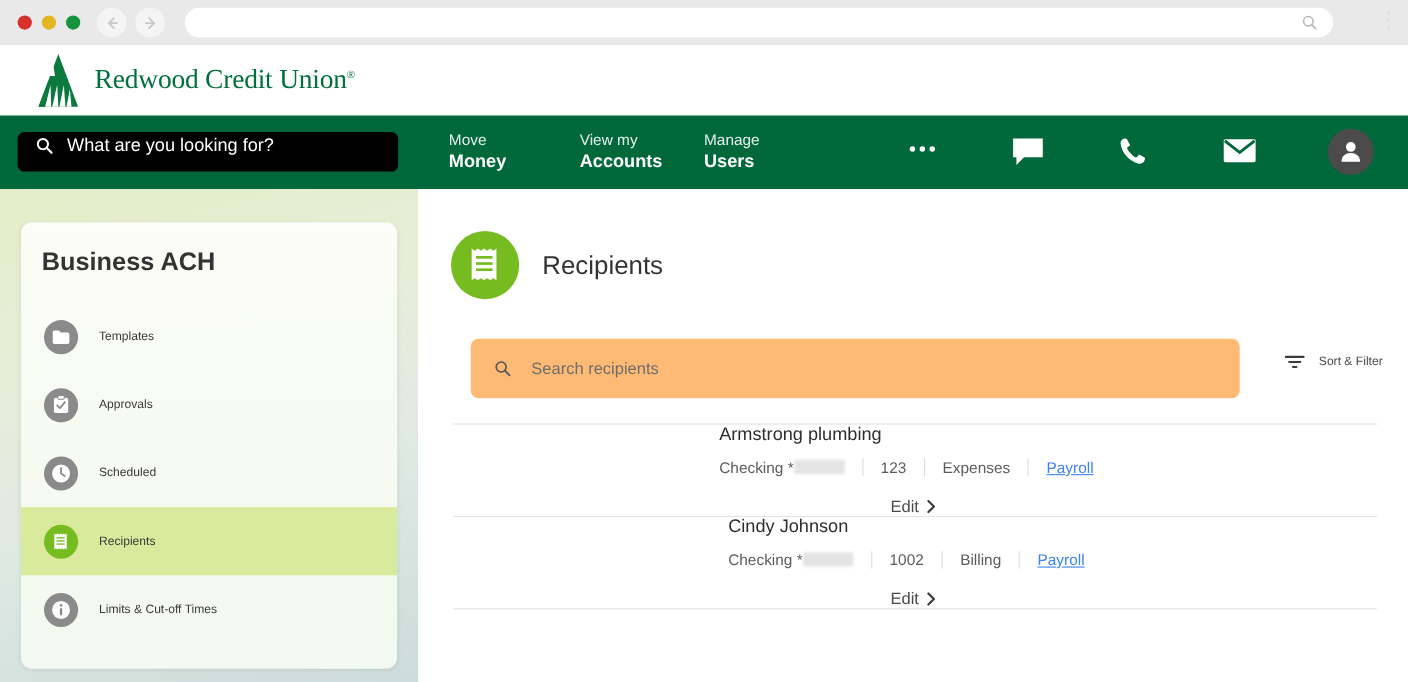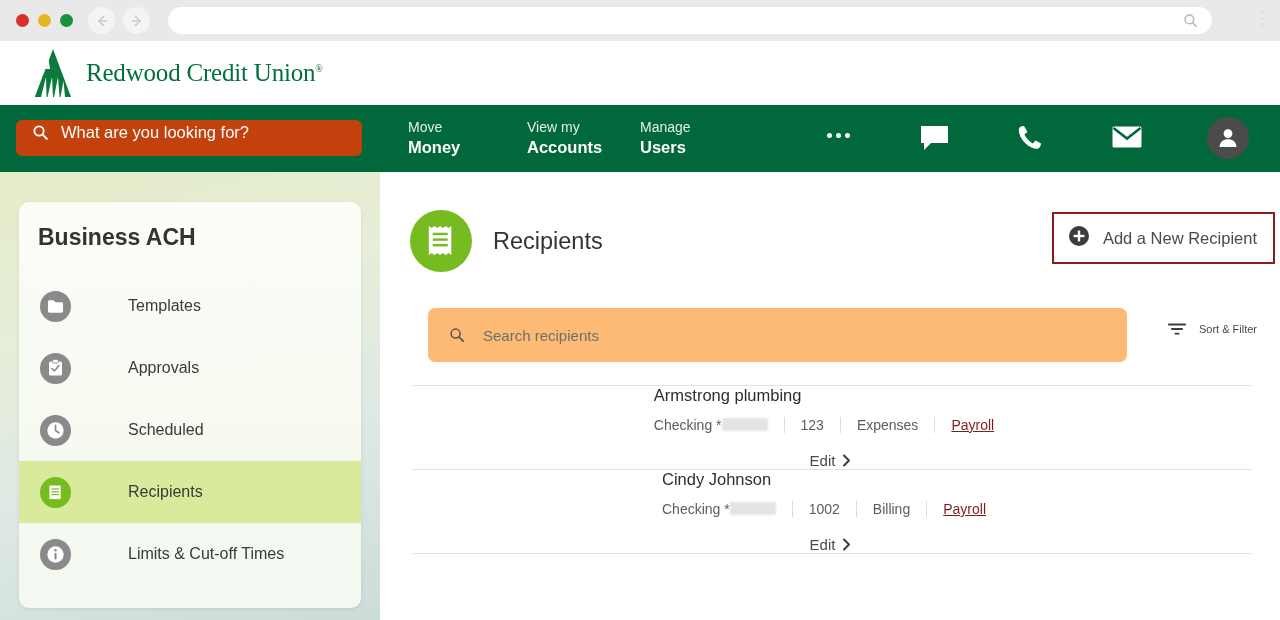--- a/index.html
+++ b/index.html
@@ -55,21 +55,21 @@
   }
   .logo-text sup { font-size: 10px; vertical-align: super; }
 
   
   .green-nav {
     position: absolute; top: 105px; left: 0; width: 1280px; height: 67px;
     background: #00683a;
   }
   .nav-search {
     position: absolute; left: 16px; top: 120px; width: 346px; height: 36px;
-    background: #c2410c; border-radius: 6px;
+    background: #000000; border-radius: 6px;
     display: flex; align-items: center; gap: 12px; padding: 0 0 12px 16px;
     cursor: text;
   }
   .nav-search-placeholder {
     color: #ffffff; font-size: 16.5px;
   }
   .nav-links { position: absolute; top: 118px; left: 408px; display: flex; gap: 0; }
   .nav-link { cursor: pointer; margin-right: 0; }
   .nav-link .l1 { color: #e3efe8; font-size: 14px; line-height: 19px; display: block; }
   .nav-link .l2 { color: #ffffff; font-size: 16.5px; font-weight: bold; line-height: 21px; display: block; }
@@ -114,21 +114,21 @@
   .sb-item {
     height: 62px; display: flex; align-items: center; padding-left: 21px; gap: 19px;
     cursor: pointer;
   }
   .sb-item.active { background: #d9ea9c; }
   .sb-icon {
     width: 31px; height: 31px; border-radius: 50%; background: #8a8a8a;
     display: flex; align-items: center; justify-content: center; flex: 0 0 31px;
   }
   .sb-item.active .sb-icon { background: #76bc21; }
-  .sb-label { font-size: 16px; color: #3a3a3a; margin-left: 38px; }
+  .sb-label { font-size: 11px; color: #3a3a3a; }
 
   
   .main {
     position: absolute; top: 172px; left: 380px; width: 900px; height: 448px;
     background: #ffffff;
   }
   .page-head { position: absolute; top: 38px; left: 30px; display: flex; align-items: center; gap: 21px; }
   .page-icon {
     width: 62px; height: 62px; border-radius: 50%; background: #76bc21;
     display: flex; align-items: center; justify-content: center;
@@ -166,21 +166,21 @@
   .row-main { flex: 1; }
   .row-name { font-size: 16.5px; color: #2e2e2e; margin-bottom: 12px; }
   .row-meta { display: flex; align-items: center; font-size: 14px; color: #5c5c5c; }
   .meta-cell { padding-right: 16px; }
   .meta-cell + .meta-cell { border-left: 1px solid #dcdcdc; padding-left: 16px; }
   .redact {
     display: inline-block; width: 46px; height: 13px;
     background: #e4e4e4; vertical-align: -1px; border-radius: 1px;
     filter: blur(1.3px);
   }
-  .meta-link { text-decoration: underline; color: #7f1d1d; cursor: pointer; }
+  .meta-link { text-decoration: underline; color: #3b82f6; cursor: pointer; }
   .row-edit {
     display: flex; align-items: center; gap: 7px;
     font-size: 15px; color: #4a4a4a; cursor: pointer; padding-right: 3px;
   }
   .row-partial { height: 24px; }
 </style>
 </head>
 <body>
 
 <div class="browser-chrome">
@@ -356,30 +356,20 @@
       <svg width="30" height="34" viewBox="0 0 16 18">
         <path d="M1.5 1 L3 2 L4.5 1 L6 2 L7.5 1 L9 2 L10.5 1 L12 2 L13.5 1 V16.4 L12 15.4 L10.5 16.4 L9 15.4 L7.5 16.4 L6 15.4 L4.5 16.4 L3 15.4 L1.5 16.4 Z" fill="#ffffff"></path>
         <rect x="3.6" y="4.6" width="8" height="1.3" fill="#76bc21"></rect>
         <rect x="3.6" y="7.6" width="8" height="1.3" fill="#76bc21"></rect>
         <rect x="3.6" y="10.6" width="8" height="1.3" fill="#76bc21"></rect>
       </svg>
     </span>
     <span class="page-title">Recipients</span>
   </div>
 
-  <div class="add-btn">
-    <span>
-      <svg width="22" height="22" viewBox="0 0 22 22">
-        <circle cx="11" cy="11" r="10" fill="#3c3c3c"></circle>
-        <rect x="5.6" y="9.8" width="10.8" height="2.4" fill="#ffffff"></rect>
-        <rect x="9.8" y="5.6" width="2.4" height="10.8" fill="#ffffff"></rect>
-      </svg>
-    </span>
-    <span class="add-btn-label">Add a New Recipient</span>
-  </div>
 
   <div class="search-row">
     <div class="search-box">
       <svg width="16" height="16" viewBox="0 0 16 16">
         <circle cx="6.6" cy="6.6" r="4.5" fill="none" stroke="#555555" stroke-width="1.5"></circle>
         <path d="M10 10 L14.2 14.2" stroke="#555555" stroke-width="1.7" stroke-linecap="round"></path>
       </svg>
       <span class="search-placeholder">Search recipients</span>
     </div>
     <div class="sort-filter">

